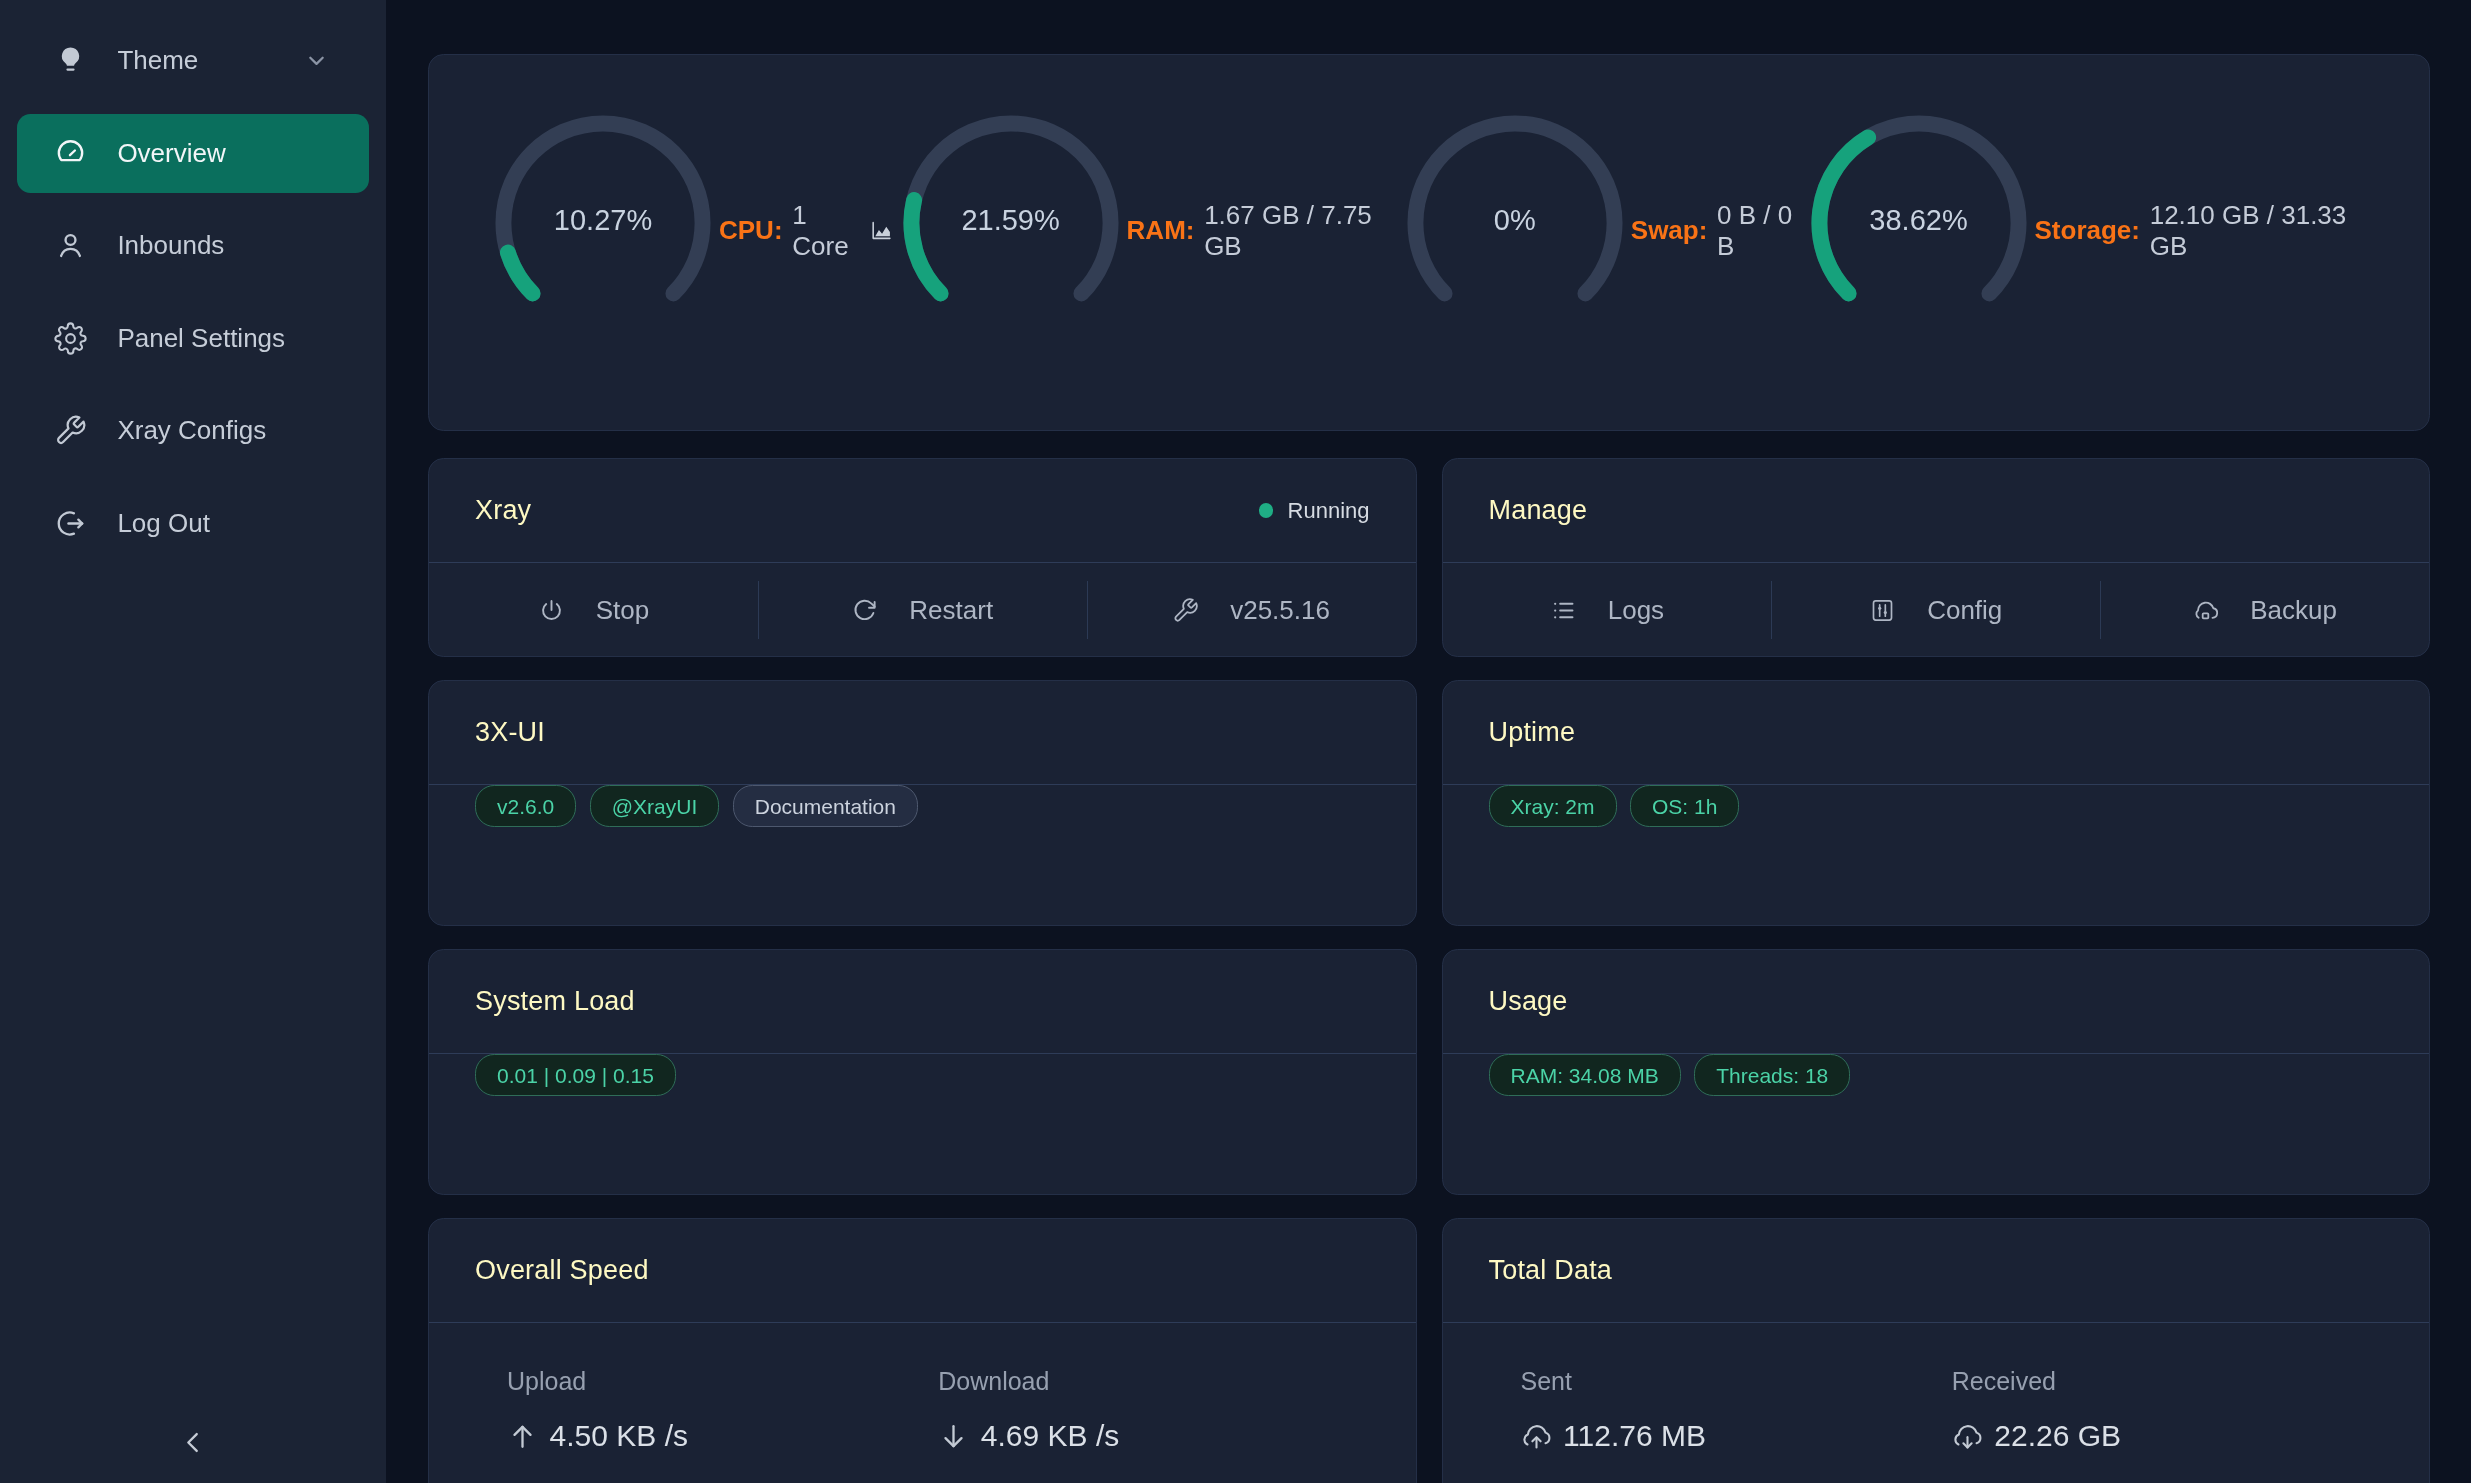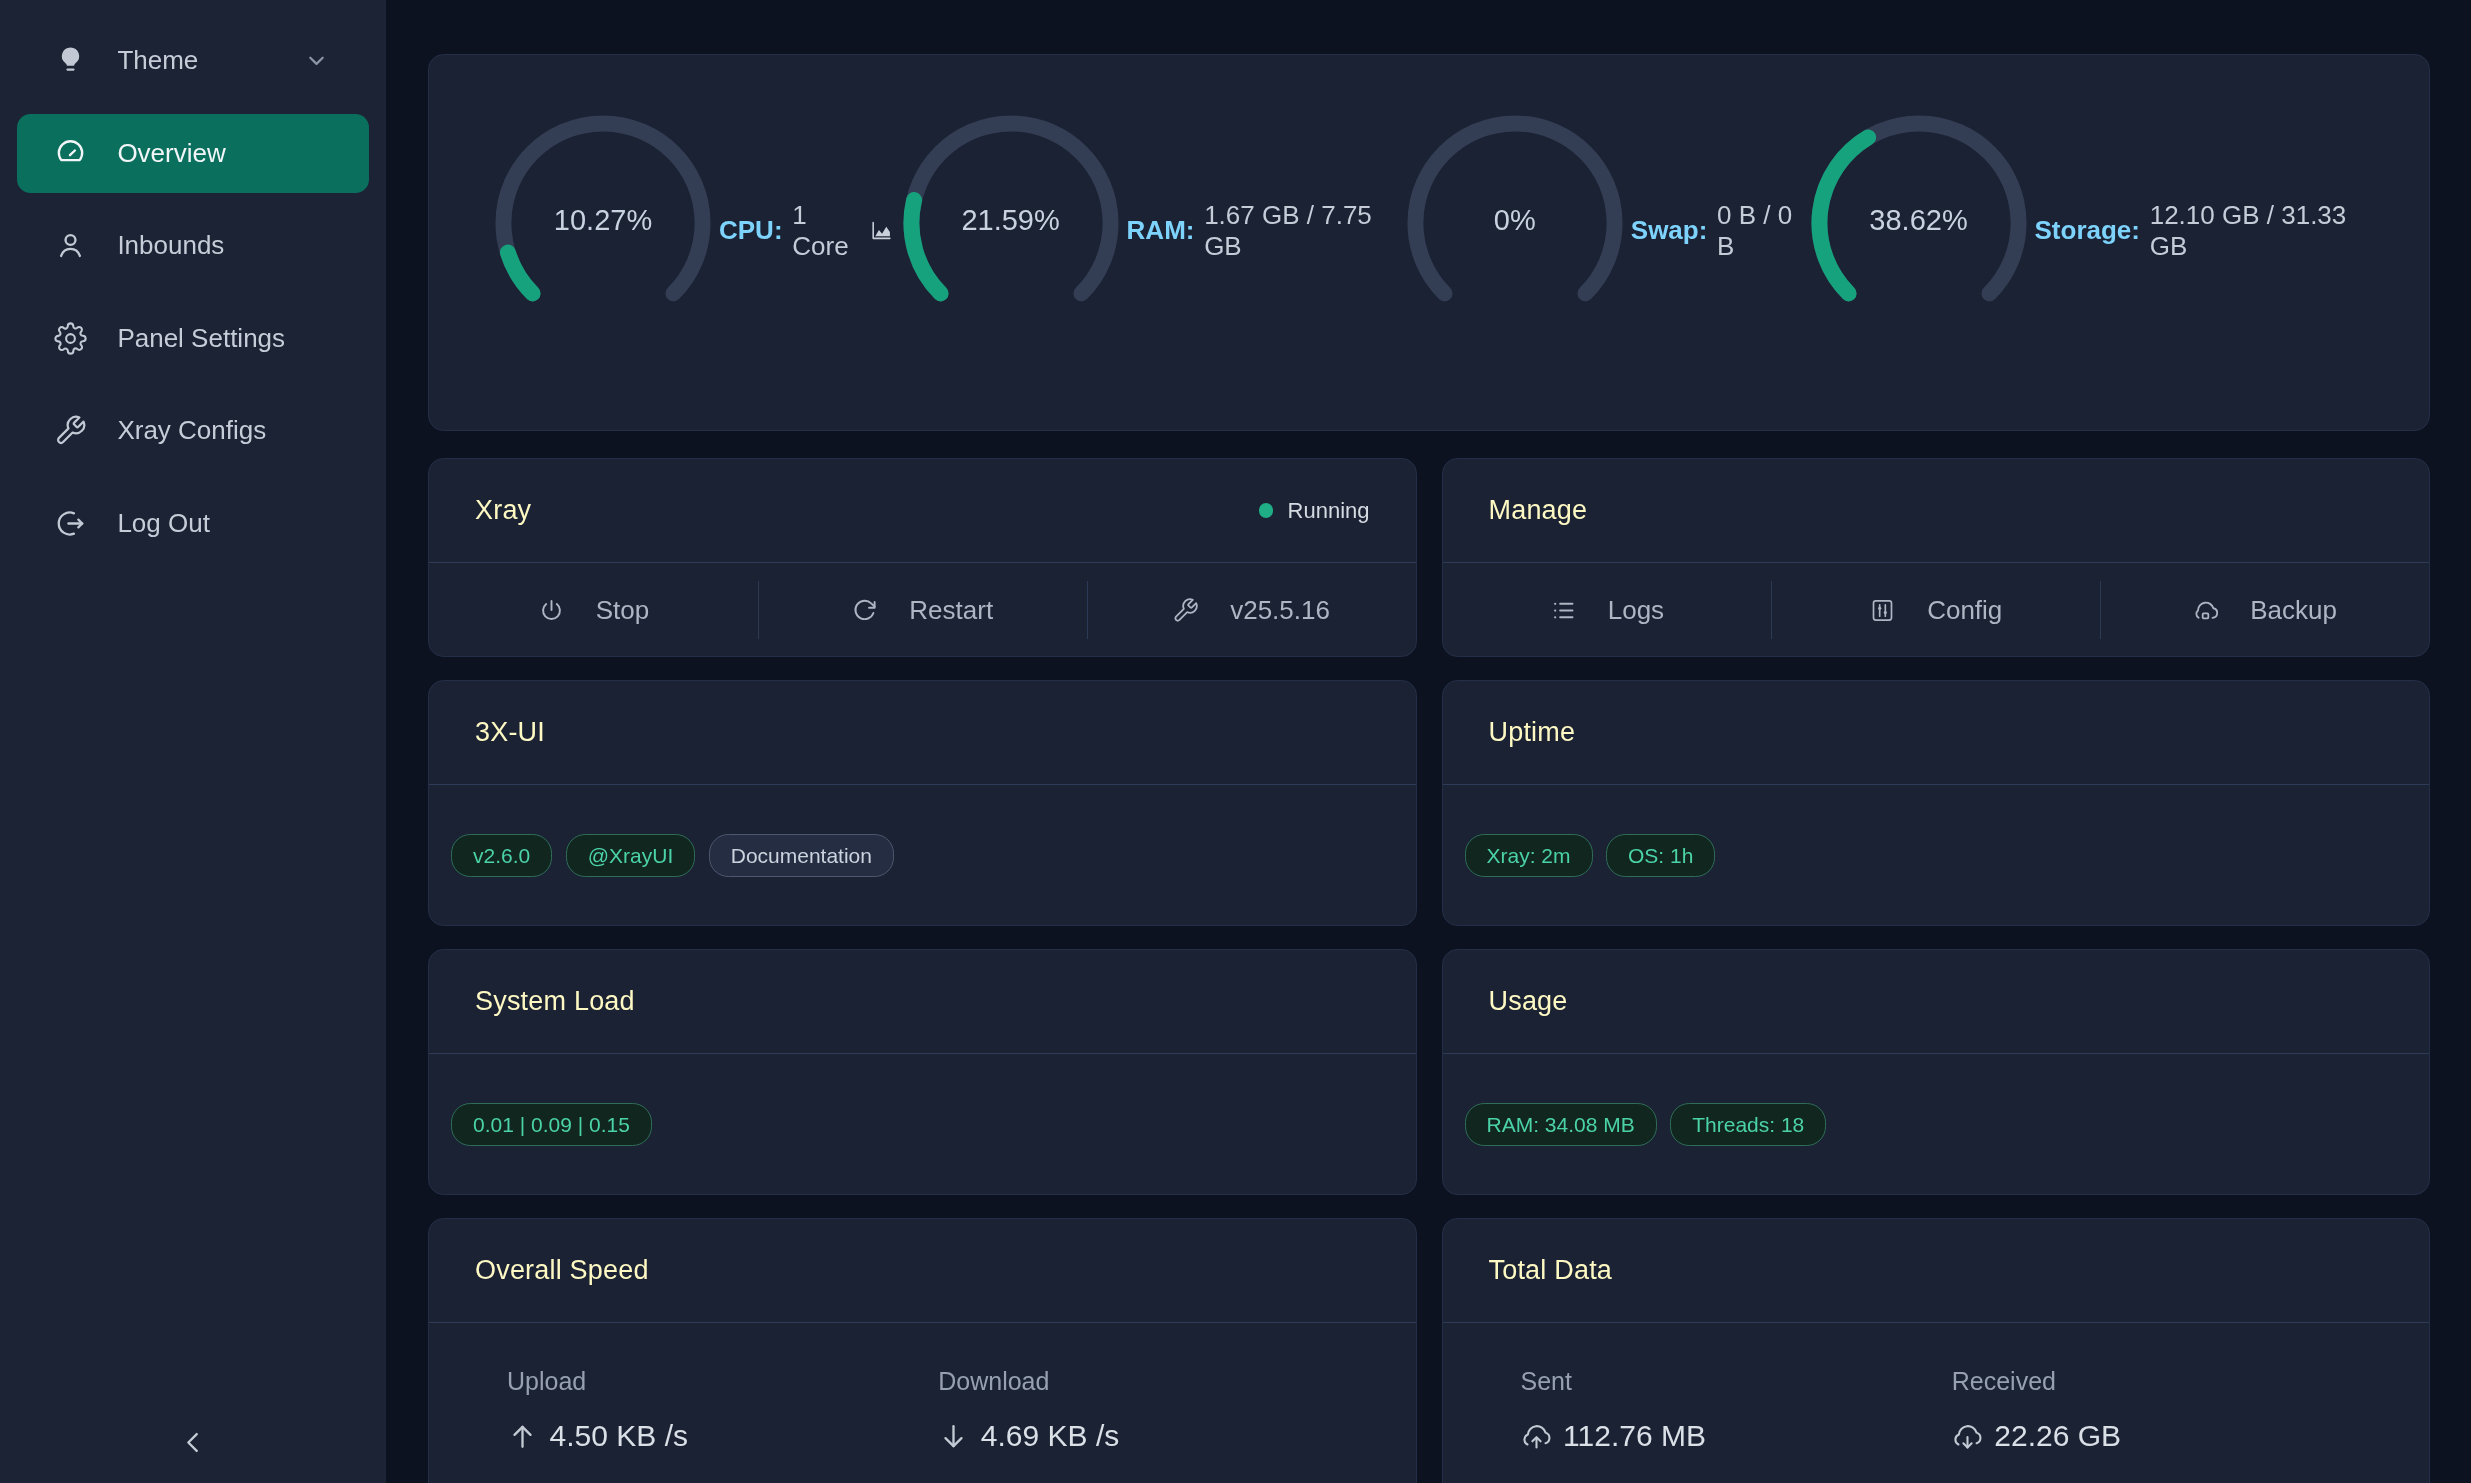--- a/index.html
+++ b/index.html
@@ -73,21 +73,21 @@
     color:#aeb6c4; font-size:26px; font-family:inherit;
     position:relative;
   }
   .action-btn + .action-btn::before{
     content:""; position:absolute; left:0; top:19%; height:62%;
     width:1px; background:#2c3a55;
   }
   .action-icon{ width:27px; height:27px; }
 
   
-  .card-tags{ height:141px; display:flex; align-items:center; gap:13.5px; padding:0 22px; }
+  .card-tags{ height:141px; display:flex; align-items:flex-start; gap:13.5px; padding:0 46px; }
   .tag{
     font-size:21px; line-height:1; padding:9.7px 21px; border-radius:19.3px;
     border:1.4px solid; white-space:nowrap;
   }
   .tag-green{
     color: var(--tag-green-text, #4bd3a7);
     border-color: var(--tag-green-border, #2f6d58);
     background: var(--tag-green-bg, #11261f);
   }
   .tag-gray{
@@ -114,21 +114,21 @@
   .gauge-track{ fill:none; stroke: var(--gauge-track, #333e54); stroke-width:16.5; stroke-linecap:round; }
   .gauge-progress{ fill:none; stroke: var(--accent, #16a27c); stroke-width:16.5; stroke-linecap:round; }
   .gauge-pct{
     position:absolute; left:0; right:0; top:50%; transform:translateY(-58%);
     text-align:center; font-size:29px; color:#c9d3e0;
   }
   .gauge-label{
     margin-top:15.4px; font-size:26px; color:#c5ccd8;
     display:flex; align-items:center; gap:9.7px;
   }
-  .gauge-label b{ color:#7dd3fc; font-weight:700; }
+  .gauge-label b{ color:#f97316; font-weight:700; }
   .chart-icon{ width:29px; height:29px; color:#c9d0da; cursor:pointer; }
 
   .icon{ display:inline-flex; }
   .icon svg{ width:100%; height:100%; display:block; }
 </style>
 </head>
 <body style="--accent: #16a27c; --sidebar-selected-bg: #0a6f5d; --status-running: #1fae85; --tag-green-text: #4bd3a7; --tag-green-border: #2f6d58; --tag-green-bg: #11261f; --tag-gray-text: #ccd3de; --tag-gray-border: #4d586e; --tag-gray-bg: #242d42; --gauge-track: #333e54; --card-bg: #1a2234; --main-bg: #0c1220; --sidebar-bg: #1b2334;">
 
 <div class="app">
 

